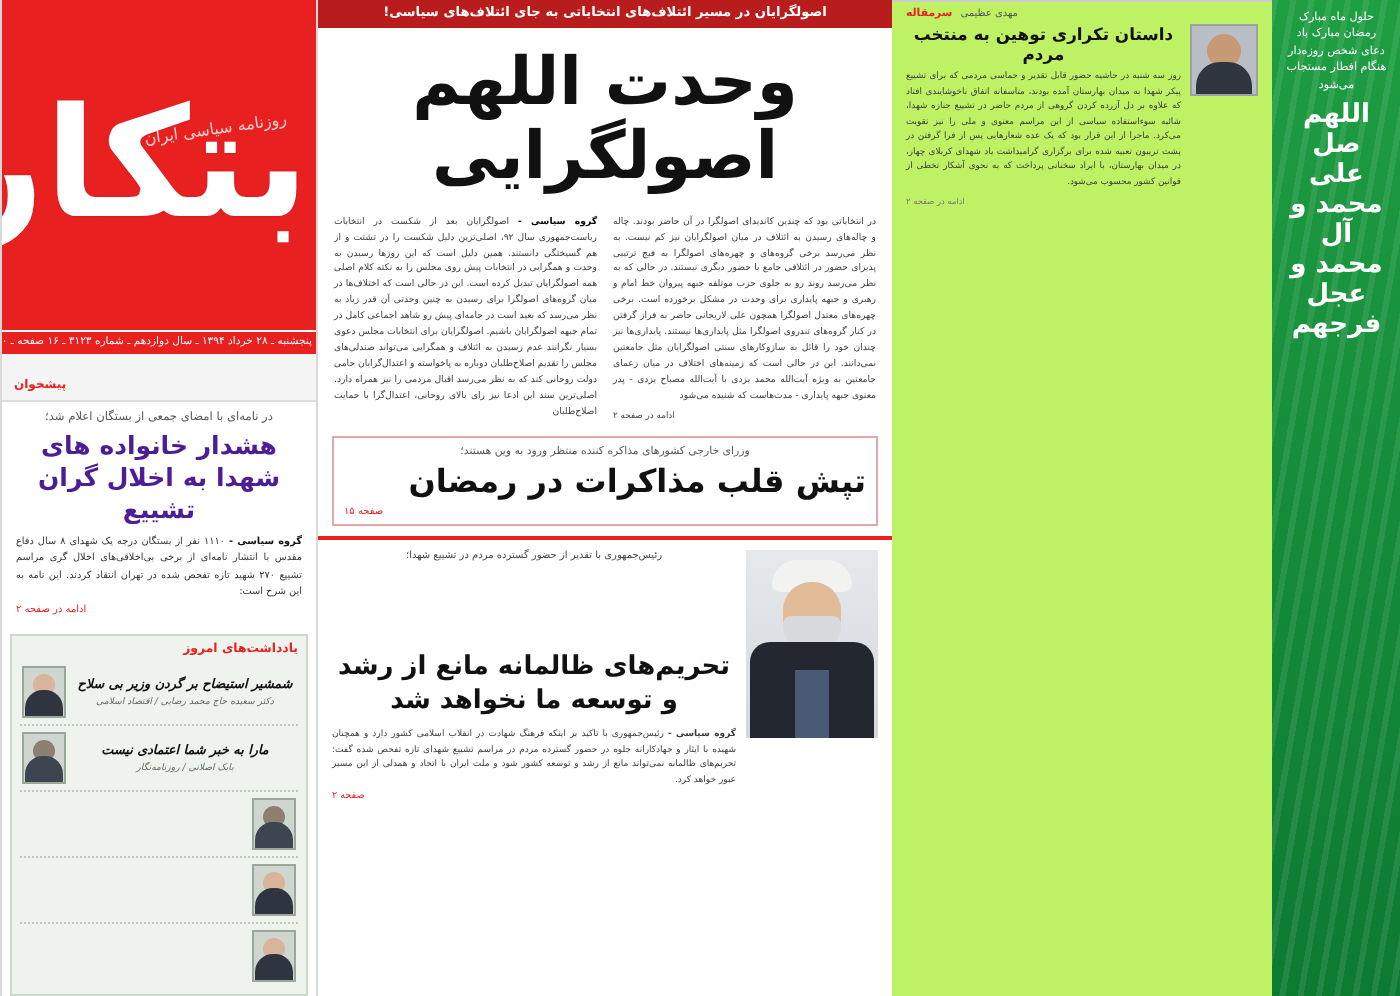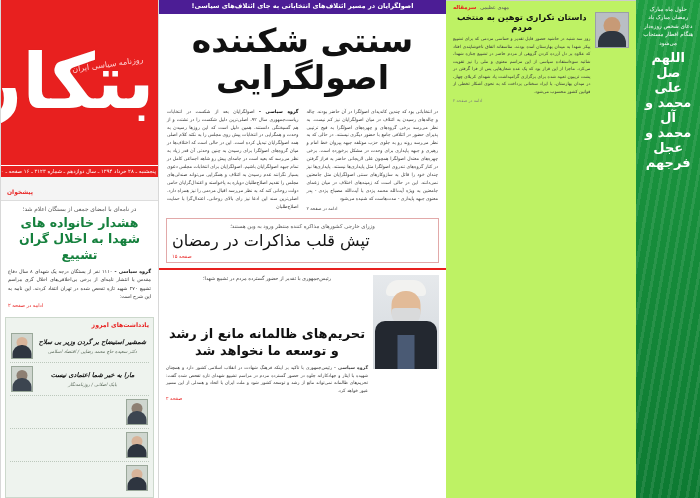--- a/index.html
+++ b/index.html
@@ -49,21 +49,21 @@
     padding:2px 6px; text-align:left;
   }
   .kickerbar .tag { color:#e8201f; font-size:6px; font-weight:bold; }
 
   .lead-block { padding:3px 7px 5px; background:#fff; }
   .lead-eyebrow {
     display:block; text-align:center; color:#555;
     font-size:5.8px; margin:2px 0 3px;
   }
   .lead-title {
-    text-align:center; font-weight:bold; color:#15803d;
+    text-align:center; font-weight:bold; color:#4c1d95;
     font-size:12.5px; line-height:1.28; letter-spacing:-.3px;
   }
   .lead-body {
     margin-top:4px; color:#333; font-size:4.9px; line-height:1.75;
     text-align:justify;
   }
   .lead-body b { color:#111; }
   .more-link { color:#e8201f; font-size:5px; display:block; text-align:left; margin-top:1px; }
 
   
@@ -95,42 +95,42 @@
     content:""; position:absolute; left:50%; bottom:0;
     width:19px; height:13px; border-radius:9px 9px 0 0;
     background:#3c4550; transform:translateX(-50%);
   }
   .avatar.f::before { background:#d8b49a; }
   .avatar.f::after  { background:#2e3540; }
 
   
   .center { width:288px; flex:0 0 288px; display:flex; flex-direction:column; border-left:1px solid #d8d8d8; }
   .red-strip {
-    background:#4c1d95; color:#fff; text-align:center;
+    background:#b91c1c; color:#fff; text-align:center;
     font-size:6.6px; font-weight:bold; padding:3px 4px; line-height:1.2;
   }
   .hero-title {
     text-align:center; font-weight:bold; color:#111;
     font-size:33px; line-height:1.12; letter-spacing:-1.2px;
     padding:9px 6px 8px;
   }
   .hero-title .l2 { display:block; }
   .cols {
     display:flex; gap:8px; padding:3px 8px 4px; flex:0 0 auto;
   }
   .col { flex:1 1 0; font-size:4.6px; line-height:1.72; color:#3a3a3a; text-align:justify; }
   .col b { color:#000; }
   .col .cont { color:#444; font-size:4.4px; display:block; text-align:left; margin-top:2px; }
 
   .boxed {
     margin:2px 7px 0; border:1px solid #e2a9a9; padding:4px 5px 3px; background:#fff;
   }
   .boxed-eyebrow { text-align:center; color:#555; font-size:5.4px; margin-bottom:2px; }
   .boxed-title {
-    text-align:left; font-weight:normal; color:#111;
+    text-align:right; font-weight:bold; color:#111;
     font-size:16px; line-height:1.25; letter-spacing:-.4px;
   }
   .boxed-more { color:#e8201f; font-size:5px; text-align:left; margin-top:2px; }
 
   .rouhani {
     margin-top:5px; border-top:2px solid #e8201f;
     display:flex; gap:5px; padding:5px 7px 6px; position:relative; flex:1 1 auto;
   }
   .rouhani-txt { flex:1 1 auto; }
   .rouhani-eyebrow { text-align:center; color:#444; font-size:5px; margin-bottom:2px; }
@@ -267,21 +267,21 @@
           <div class="ed-more">ادامه در صفحه ۲</div>
         </div>
       </div>
     </div>
   </div>
 
   <div class="center">
     <div class="red-strip">اصولگرایان در مسیر ائتلاف‌های انتخاباتی به جای ائتلاف‌های سیاسی!</div>
 
     <div class="hero-title">
-      <span class="l1">سنتی شکننده</span>
+      <span class="l1">وحدت اللهم</span>
       <span class="l2">اصولگرایی</span>
     </div>
 
     <div class="cols">
       <div class="col">
         <span>در انتخاباتی بود که چندین کاندیدای اصولگرا در آن حاضر بودند. چاله و چاله‌های رسیدن به ائتلاف در میان اصولگرایان نیز کم نیست. به نظر می‌رسد برخی گروه‌های و چهره‌های اصولگرا به فیج ترتیبی پذیرای حضور در ائتلافی جامع با حضور دیگری نیستند. در حالی که به نظر می‌رسد روند رو به جلوی حزب موتلفه جبهه پیروان خط امام و رهبری و جبهه پایداری برای وحدت در مشکل برخورده است. برخی چهره‌های معتدل اصولگرا همچون علی لاریجانی حاضر به فراز گرفتن در کنار گروه‌های تندروی اصولگرا مثل پایداری‌ها نیستند. پایداری‌ها نیز چندان خود را قائل به سازوکارهای سنتی اصولگرایان مثل جامعتین نمی‌دانند. این در حالی است که زمینه‌های اختلاف در میان زعمای جامعتین به ویژه آیت‌الله محمد یزدی با آیت‌الله مصباح یزدی - پدر معنوی جبهه پایداری - مدت‌هاست که شنیده می‌شود</span>
         <span class="cont">ادامه در صفحه ۲</span>
       </div>
       <div class="col">
         <b>گروه سیاسی -</b>

